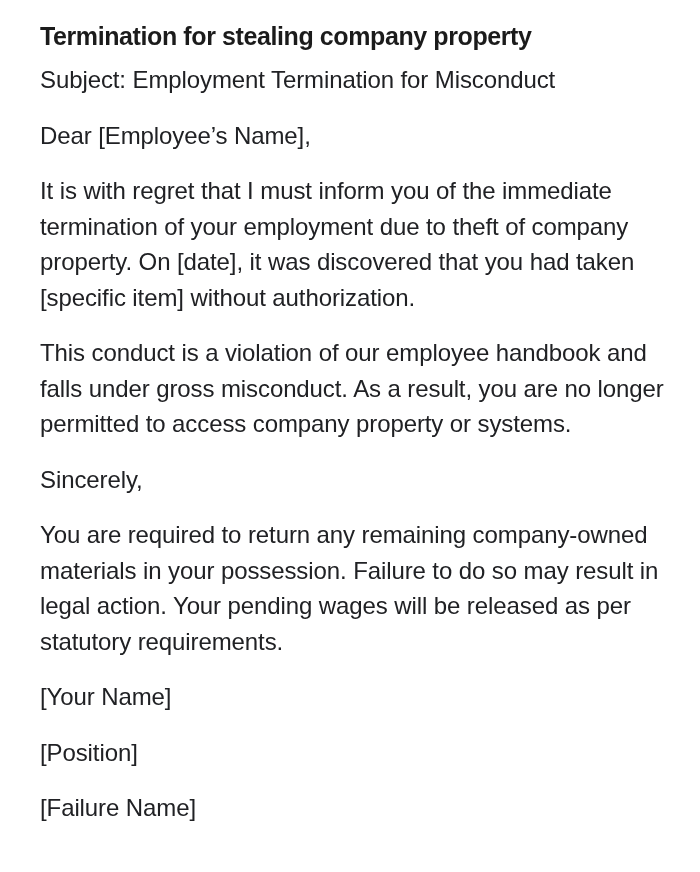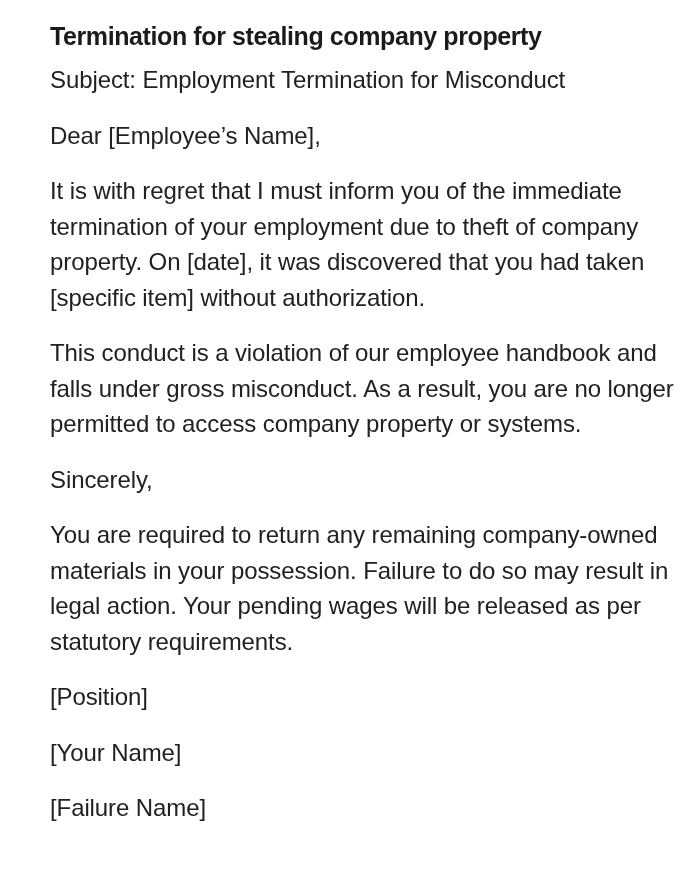--- a/index.html
+++ b/index.html
@@ -9,21 +9,21 @@
   }
   body {
     width: 700px;
     height: 872px;
     overflow: hidden;
     font-family: "Liberation Sans", "DejaVu Sans", sans-serif;
   }
   .page {
     box-sizing: border-box;
     width: 700px;
-    padding: 20px 30px 0 50px;
+    padding: 20px 30px 0 40px;
   }
   .doc-title {
     width: 630px;
     margin: 0;
     font-size: 25px;
     line-height: 32px;
     font-weight: 700;
     letter-spacing: -0.4px;
     color: #1b1b1b;
   }
@@ -52,19 +52,19 @@
     <p>Dear [Employee’s Name],</p>
 
     <p>It is with regret that I must inform you of the immediate termination of your employment due to theft of company property. On [date], it was discovered that you had taken [specific item] without authorization.</p>
 
     <p>This conduct is a violation of our employee handbook and falls under gross misconduct. As a result, you are no longer permitted to access company property or systems.</p>
 
     <p>Sincerely,</p>
 
     <p>You are required to return any remaining company-owned materials in your possession. Failure to do so may result in legal action. Your pending wages will be released as per statutory requirements.</p>
 
+    <p>[Your Name]</p>
+
     <p>[Position]</p>
-
-    <p>[Your Name]</p>
 
     <p>[Failure Name]</p>
   </div>
 </div>
 
 </body></html>

